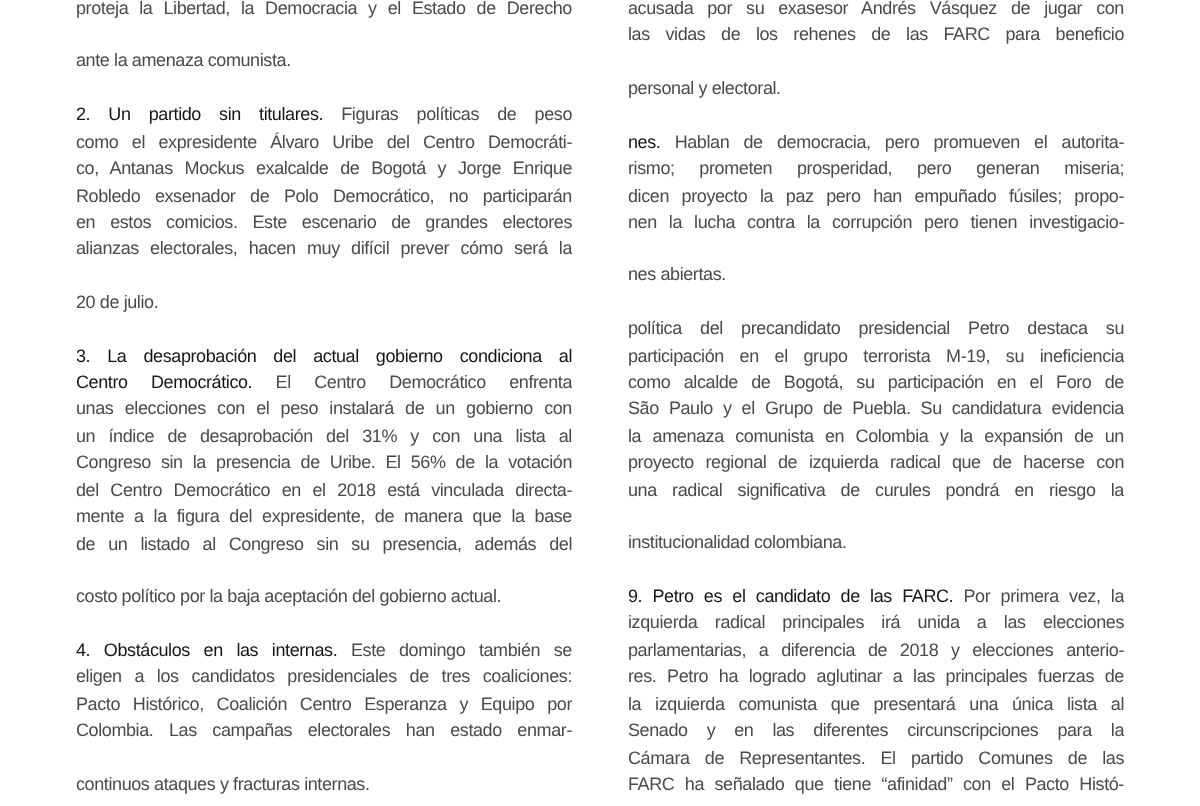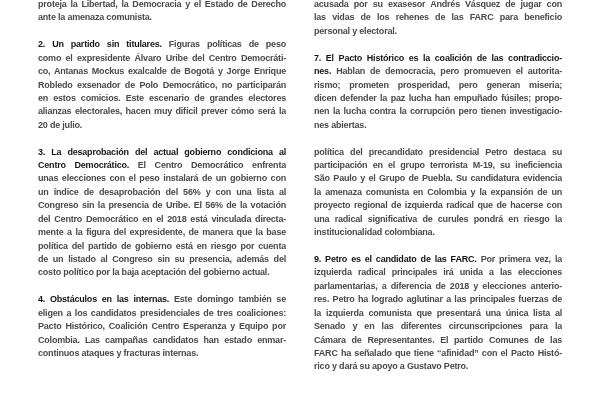--- a/index.html
+++ b/index.html
@@ -37,26 +37,27 @@
     font-size: 9px;
     letter-spacing: -0.2px;
     color: var(--body-text);
     text-align: justify;
     text-align-last: justify;
     overflow: hidden;
     white-space: normal;
   }
   .line.last {
     text-align-last: left;
+    margin-top: 13px;
   }
   .b {
-    font-weight: bold;
+    font-weight: normal;
     color: var(--heading-text);
   }
-  .r { font-weight: bold; }
+  .r { font-weight: normal; }
 </style>
 </head>
 <body>
 
 <div class="page">
   <div class="col">
       <div class="section">
         <div class="line"><span class="r">proteja la Libertad, la Democracia y el Estado de Derecho</span></div>
         <div class="line last"><span class="r">ante la amenaza comunista.</span></div>
       </div>
@@ -66,53 +67,52 @@
         <div class="line"><span class="r">co, Antanas Mockus exalcalde de Bogotá y Jorge Enrique</span></div>
         <div class="line"><span class="r">Robledo exsenador de Polo Democrático, no participarán</span></div>
         <div class="line"><span class="r">en estos comicios. Este escenario de grandes electores</span></div>
         <div class="line"><span class="r">alianzas electorales, hacen muy difícil prever cómo será la</span></div>
         <div class="line last"><span class="r">20 de julio.</span></div>
       </div>
       <div class="section">
         <div class="line"><span class="b">3. La desaprobación del actual gobierno condiciona al</span></div>
         <div class="line"><span class="b">Centro Democrático.</span><span class="r"> El Centro Democrático enfrenta</span></div>
         <div class="line"><span class="r">unas elecciones con el peso instalará de un gobierno con</span></div>
-        <div class="line"><span class="r">un índice de desaprobación del 56% y con una lista al</span></div>
+        <div class="line"><span class="r">un índice de desaprobación del 31% y con una lista al</span></div>
         <div class="line"><span class="r">Congreso sin la presencia de Uribe. El 56% de la votación</span></div>
         <div class="line"><span class="r">del Centro Democrático en el 2018 está vinculada directa-</span></div>
         <div class="line"><span class="r">mente a la figura del expresidente, de manera que la base</span></div>
-        <div class="line"><span class="r">política del partido de gobierno está en riesgo por cuenta</span></div>
         <div class="line"><span class="r">de un listado al Congreso sin su presencia, además del</span></div>
         <div class="line last"><span class="r">costo político por la baja aceptación del gobierno actual.</span></div>
       </div>
       <div class="section">
         <div class="line"><span class="b">4. Obstáculos en las internas.</span><span class="r"> Este domingo también se</span></div>
         <div class="line"><span class="r">eligen a los candidatos presidenciales de tres coaliciones:</span></div>
         <div class="line"><span class="r">Pacto Histórico, Coalición Centro Esperanza y Equipo por</span></div>
-        <div class="line"><span class="r">Colombia. Las campañas candidatos han estado enmar-</span></div>
+        <div class="line"><span class="r">Colombia. Las campañas electorales han estado enmar-</span></div>
         <div class="line last"><span class="r">continuos ataques y fracturas internas.</span></div>
       </div>
     </div>
   <div class="col">
       <div class="section">
         <div class="line"><span class="r">acusada por su exasesor Andrés Vásquez de jugar con</span></div>
         <div class="line"><span class="r">las vidas de los rehenes de las FARC para beneficio</span></div>
         <div class="line last"><span class="r">personal y electoral.</span></div>
       </div>
       <div class="section">
-        <div class="line"><span class="b">7. El Pacto Histórico es la coalición de las contradiccio-</span></div>
         <div class="line"><span class="b">nes.</span><span class="r"> Hablan de democracia, pero promueven el autorita-</span></div>
         <div class="line"><span class="r">rismo; prometen prosperidad, pero generan miseria;</span></div>
-        <div class="line"><span class="r">dicen defender la paz lucha han empuñado fúsiles; propo-</span></div>
+        <div class="line"><span class="r">dicen proyecto la paz pero han empuñado fúsiles; propo-</span></div>
         <div class="line"><span class="r">nen la lucha contra la corrupción pero tienen investigacio-</span></div>
         <div class="line last"><span class="r">nes abiertas.</span></div>
       </div>
       <div class="section">
         <div class="line"><span class="r">política del precandidato presidencial Petro destaca su</span></div>
         <div class="line"><span class="r">participación en el grupo terrorista M-19, su ineficiencia</span></div>
+        <div class="line"><span class="r">como alcalde de Bogotá, su participación en el Foro de</span></div>
         <div class="line"><span class="r">São Paulo y el Grupo de Puebla. Su candidatura evidencia</span></div>
         <div class="line"><span class="r">la amenaza comunista en Colombia y la expansión de un</span></div>
         <div class="line"><span class="r">proyecto regional de izquierda radical que de hacerse con</span></div>
         <div class="line"><span class="r">una radical significativa de curules pondrá en riesgo la</span></div>
         <div class="line last"><span class="r">institucionalidad colombiana.</span></div>
       </div>
       <div class="section">
         <div class="line"><span class="b">9. Petro es el candidato de las FARC.</span><span class="r"> Por primera vez, la</span></div>
         <div class="line"><span class="r">izquierda radical principales irá unida a las elecciones</span></div>
         <div class="line"><span class="r">parlamentarias, a diferencia de 2018 y elecciones anterio-</span></div>

